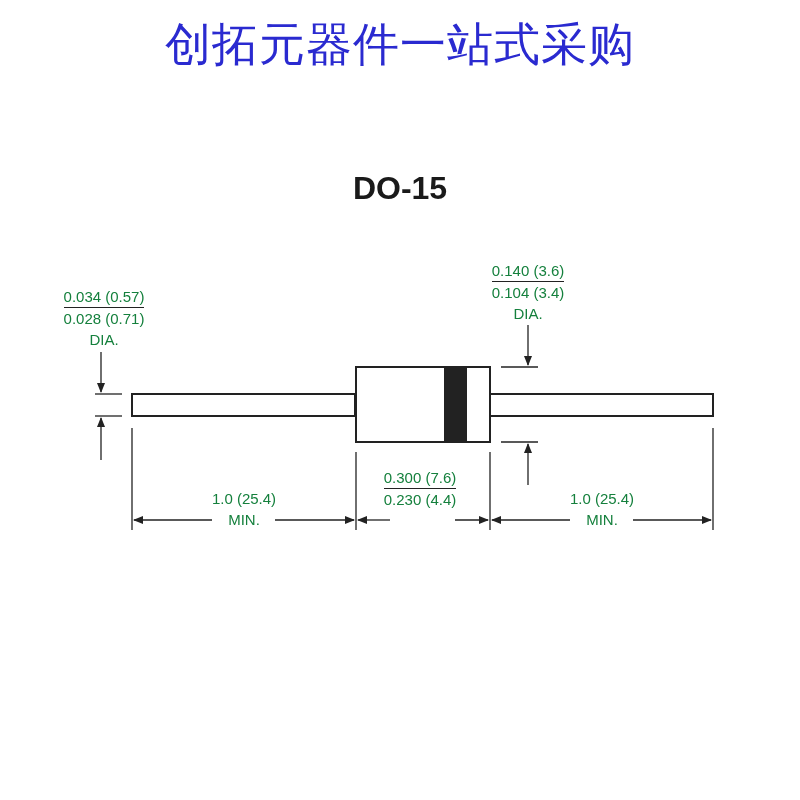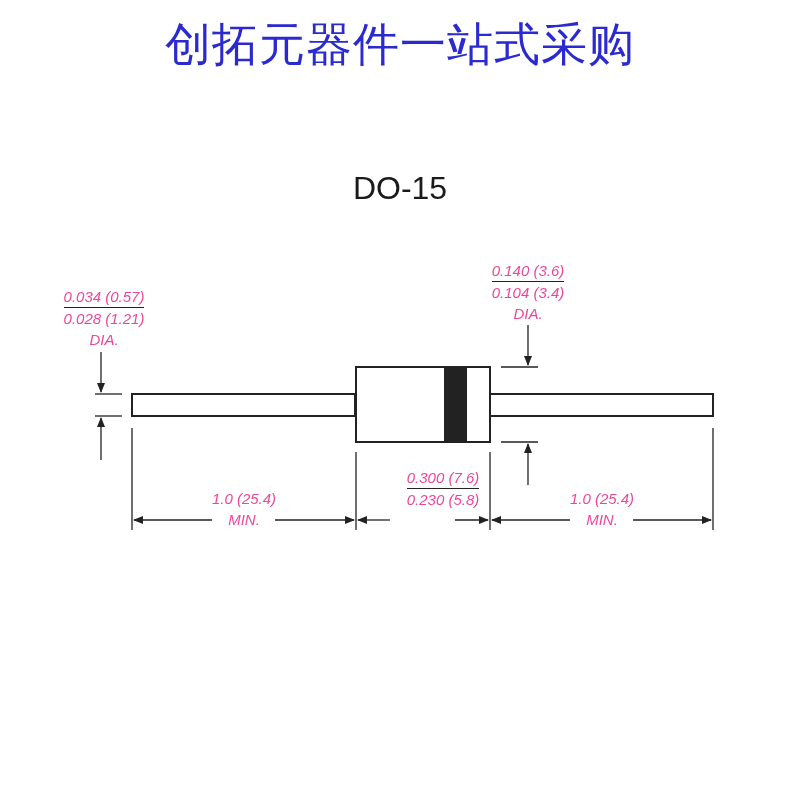--- a/index.html
+++ b/index.html
@@ -1,19 +1,19 @@
 <!DOCTYPE html>
 <html><head>
 <meta charset="utf-8">
 <style>
   html,body{margin:0;padding:0;background:#fff;}
   body{width:800px;height:800px;position:relative;overflow:hidden;font-family:"Liberation Sans",sans-serif;}
   .banner{position:absolute;left:0;top:14px;width:800px;text-align:center;font-family:"DejaVu Serif","Liberation Serif",serif;font-size:46px;color:#2a2ad0;letter-spacing:1px;}
-  .title{position:absolute;left:0;top:170px;width:800px;text-align:center;font-weight:normal;font-size:32px;color:#1a1a1a;}
-  .lbl{position:absolute;font-size:15px;color:#ec4899;text-align:center;line-height:21px;font-style:italic;}
+  .title{position:absolute;left:0;top:170px;width:800px;text-align:center;font-weight:bold;font-size:32px;color:#1a1a1a;}
+  .lbl{position:absolute;font-size:15px;color:#15803d;text-align:center;line-height:21px;}
   .frac{border-bottom:1.3px solid #222;display:inline-block;}
   svg{position:absolute;left:0;top:0;}
 </style>
 </head>
 <body>
 
 <div class="banner">创拓元器件一站式采购</div>
 <div class="title">DO-15</div>
 
 <svg width="800" height="800">
@@ -51,33 +51,33 @@
     <line x1="275" y1="520" x2="354" y2="520" marker-end="url(#ah)"></line>
     <line x1="390" y1="520" x2="358" y2="520" marker-end="url(#ah)"></line>
     <line x1="455" y1="520" x2="488" y2="520" marker-end="url(#ah)"></line>
     <line x1="570" y1="520" x2="492" y2="520" marker-end="url(#ah)"></line>
     <line x1="633" y1="520" x2="711" y2="520" marker-end="url(#ah)"></line>
   </g>
 </svg>
 
 <div class="lbl" style="left:48px;top:286px;width:112px;">
   <span class="frac">0.034 (0.57)</span><br>
-  <span>0.028 (1.21)</span><br>
+  <span>0.028 (0.71)</span><br>
   <span>DIA.</span>
 </div>
 
 <div class="lbl" style="left:478px;top:260px;width:100px;">
   <span class="frac">0.140 (3.6)</span><br>
   <span>0.104 (3.4)</span><br>
   <span>DIA.</span>
 </div>
 
-<div class="lbl" style="left:391px;top:467px;width:104px;">
+<div class="lbl" style="left:368px;top:467px;width:104px;">
   <span class="frac">0.300 (7.6)</span><br>
-  <span>0.230 (5.8)</span>
+  <span>0.230 (4.4)</span>
 </div>
 
 <div class="lbl" style="left:194px;top:488px;width:100px;">
   <span>1.0 (25.4)</span><br>
   <span>MIN.</span>
 </div>
 
 <div class="lbl" style="left:552px;top:488px;width:100px;">
   <span>1.0 (25.4)</span><br>
   <span>MIN.</span>

